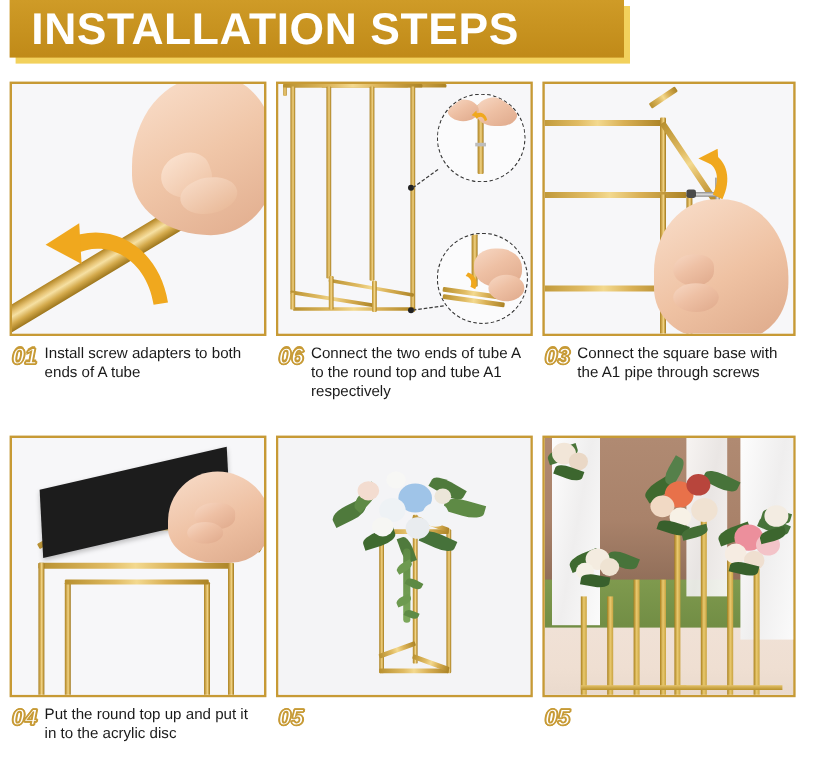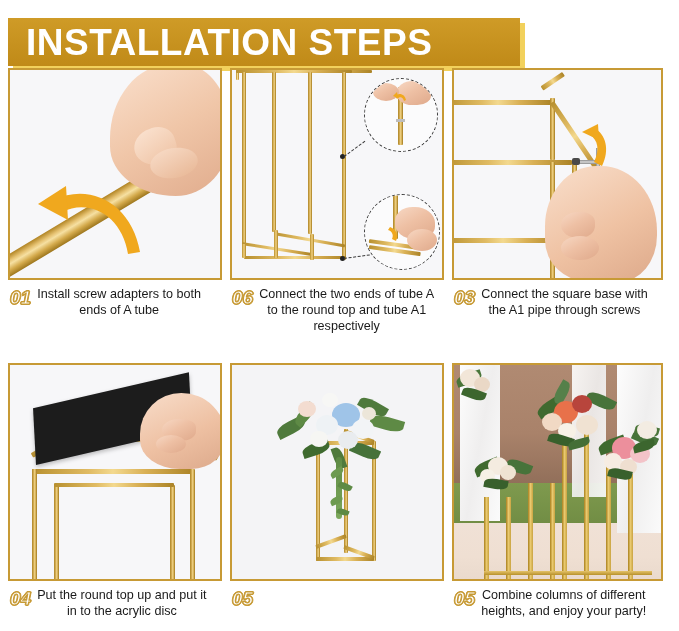--- a/index.html
+++ b/index.html
@@ -12,21 +12,21 @@
     height: 631px;
     font-family: "Liberation Sans", sans-serif;
     overflow: hidden;
     position: relative;
   }
 
   
   .banner-wrap {
     position: absolute;
     left: 8px;
-    top: 18px;
+    top: 0;
     width: 512px;
     height: 48px;
   }
   .banner-shadow {
     position: absolute;
     left: 5px;
     top: 5px;
     width: 100%;
     height: 100%;
     background: #f2d15c;
@@ -59,21 +59,20 @@
     position: absolute;
     left: 8px;
     top: 68px;
     width: 663px;
     height: 560px;
     display: grid;
     grid-template-columns: 222px 222px 219px;
     grid-template-rows: 295px 265px;
     column-gap: 0px;
     row-gap: 0px;
-    text-align: center;
   }
   .step-cell {
     position: relative;
     box-sizing: border-box;
     padding-right: 8px;
   }
   .panel {
     position: relative;
     width: 100%;
     height: 212px;
@@ -528,18 +527,16 @@
       </div>
 
       <div>
         <div class="leaf" style="right:2px; top:60px; width:24px; height:11px; background:#4a7539; transform:rotate(16deg);"></div>
         <div class="bloom" style="right:4px; top:56px; width:20px; height:18px; background:#f3ece2;"></div>
         <div class="leaf" style="right:6px; top:76px; width:22px; height:10px; background:#3c662e; transform:rotate(-14deg);"></div>
       </div>
     </div>
     <div class="caption">
       <span class="step-num">05</span>
-      <span class="step-text">Combine columns of different
-heights, and enjoy your party!</span>
     </div>
   </div>
 
 </div>
 
 </body></html>

